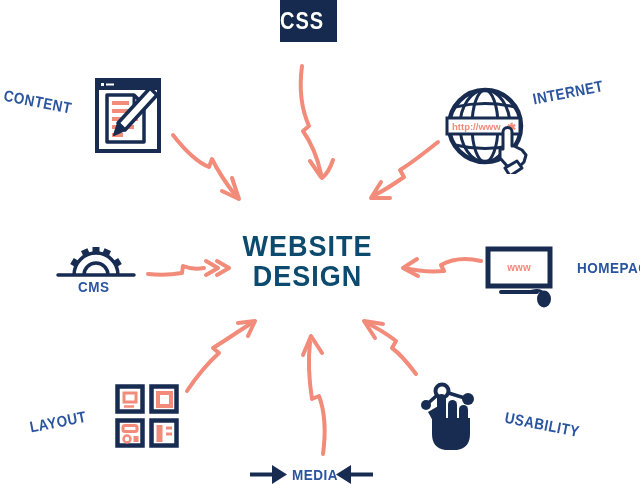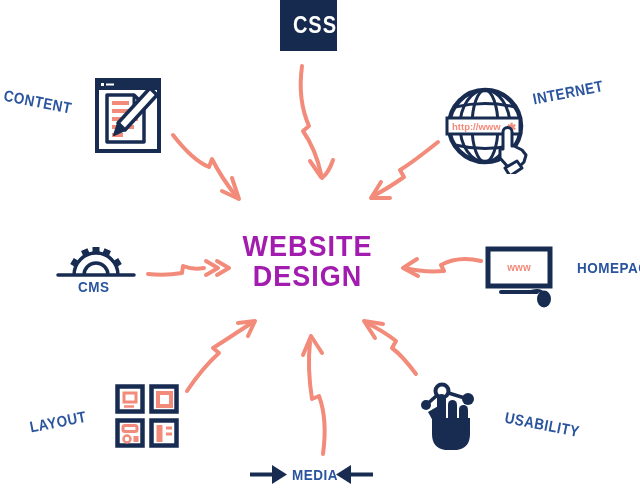--- a/index.html
+++ b/index.html
@@ -10,29 +10,29 @@
   }
   .abs{position:absolute;}
   .label{
     color:#2a549e;font-weight:bold;font-size:13.5px;letter-spacing:.5px;
     white-space:nowrap;transform-origin:left center;
   }
   .rot-cw{transform:rotate(11deg) scaleY(1.15);}
   .rot-ccw{transform:rotate(-11deg) scaleY(1.15);}
   .flat{transform:scaleY(1.15);}
   #css-box{
-    left:280px;top:0;width:57px;height:51px;background:#152a4e;
-    display:flex;align-items:center;justify-content:flex-end;
+    left:280px;top:0;width:57px;height:42px;background:#152a4e;
+    display:flex;align-items:center;justify-content:flex-start;
   }
   #css-box .css-text{
     color:#ffffff;font-weight:bold;font-size:20px;letter-spacing:1px;transform:scaleY(1.2);
   }
   #center-title{
     left:235px;top:231px;width:145px;text-align:center;
-    color:#a21caf;font-weight:bold;font-size:27px;line-height:30px;letter-spacing:1px;
+    color:#0c4a6e;font-weight:bold;font-size:27px;line-height:30px;letter-spacing:1px;
   }
   #center-title .tline{transform:scaleY(1.1);}
   svg{display:block;}
 </style>
 </head>
 <body>
 
 <div id="stage">
 
   <svg class="abs" style="left:0;top:0" width="640" height="490" viewBox="0 0 640 490" fill="none" stroke="#f28b7a" stroke-width="4" stroke-linecap="round" stroke-linejoin="round">

